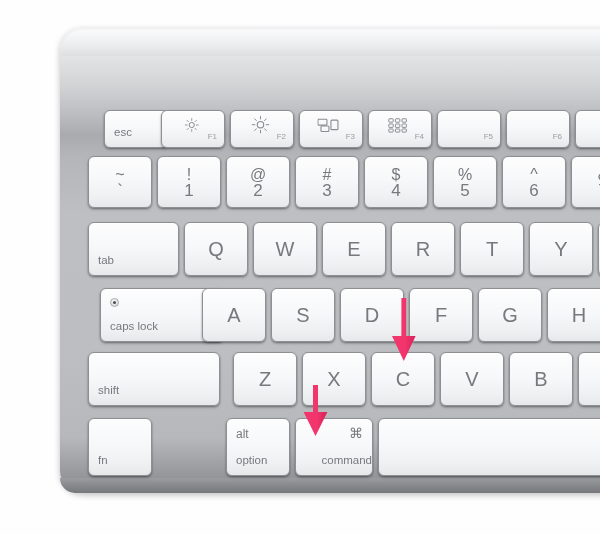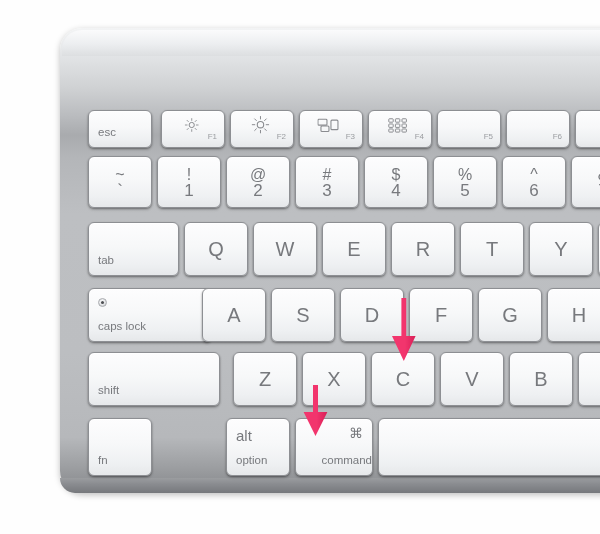--- a/index.html
+++ b/index.html
@@ -73,21 +73,21 @@
     text-align:center;font-size:20px;
   }
   
   .lbl.upper{left:0;right:0;top:20%;text-align:center;font-size:16px;}
   .lbl.lower{left:0;right:0;bottom:16%;text-align:center;font-size:17px;}
   
   .lbl.bl{left:9px;bottom:9px;font-size:11.5px;}
   
   .lbl.bc{left:0;right:0;bottom:9px;text-align:right;font-size:11.5px;}
   
-  .lbl.tl{left:9px;top:9px;font-size:15px;}
+  .lbl.tl{left:9px;top:9px;font-size:12px;}
   
   .lbl.tr{right:9px;top:7px;font-size:14px;}
   
   .lbl.fnum{right:7px;bottom:6px;font-size:8px;color:#9a9ca0;}
 
   
   .led{
     position:absolute;left:9px;top:9px;width:9px;height:9px;border-radius:50%;
     background:radial-gradient(circle at 45% 40%,#fdfdfd 0%,#e9eaec 45%,#bfc1c4 100%);
     border:1px solid #a9abaf;
@@ -108,21 +108,21 @@
 <body>
 
 <div id="stage">
 
   <div class="kb-body"></div>
   <div class="kb-top-highlight"></div>
   <div class="kb-bottom-edge"></div>
 
   <div class="deck">
 
-    <div class="key" style="left:28px;top:10px;width:64px;height:38px;">
+    <div class="key" style="left:44px;top:10px;width:64px;height:38px;">
       <span class="lbl bl">esc</span>
     </div>
 
     <div class="key" style="left:101px;top:10px;width:64px;height:38px;">
       <span class="gl" style="transform:translate(-58%,-60%);">
         <svg width="16" height="16" viewBox="0 0 16 16">
           <circle cx="8" cy="8" r="2.6" fill="none" stroke="#8a8c90" stroke-width="1"></circle>
           <g stroke="#8a8c90" stroke-width="0.9" stroke-linecap="round">
             <line x1="8" y1="1.6" x2="8" y2="3.4"></line>
               <line x1="8" y1="12.6" x2="8" y2="14.4"></line>
@@ -254,21 +254,21 @@
     <div class="key" style="left:400px;top:122px;width:64px;height:54px;">
       <span class="lbl center">T</span>
     </div>
     <div class="key" style="left:469px;top:122px;width:64px;height:54px;">
       <span class="lbl center">Y</span>
     </div>
     <div class="key" style="left:538px;top:122px;width:64px;height:54px;">
       <span class="lbl center">U</span>
     </div>
 
-    <div class="key" style="left:28px;top:188px;width:124px;height:54px;">
+    <div class="key" style="left:40px;top:188px;width:124px;height:54px;">
       <span class="led"></span>
       <span class="lbl bl">caps lock</span>
     </div>
     <div class="key" style="left:142px;top:188px;width:64px;height:54px;">
       <span class="lbl center">A</span>
     </div>
     <div class="key" style="left:211px;top:188px;width:64px;height:54px;">
       <span class="lbl center">S</span>
     </div>
     <div class="key" style="left:280px;top:188px;width:64px;height:54px;">

